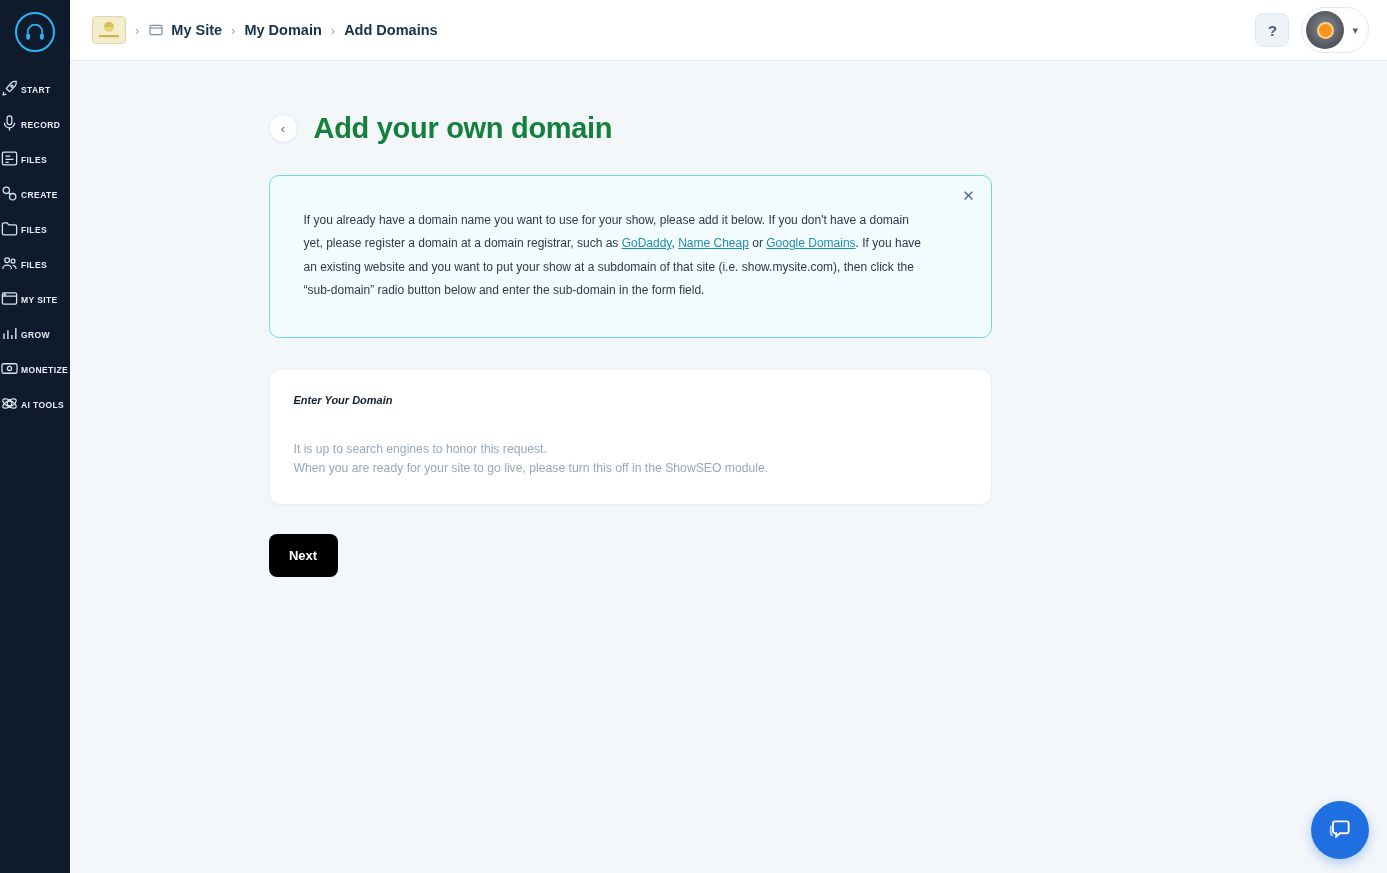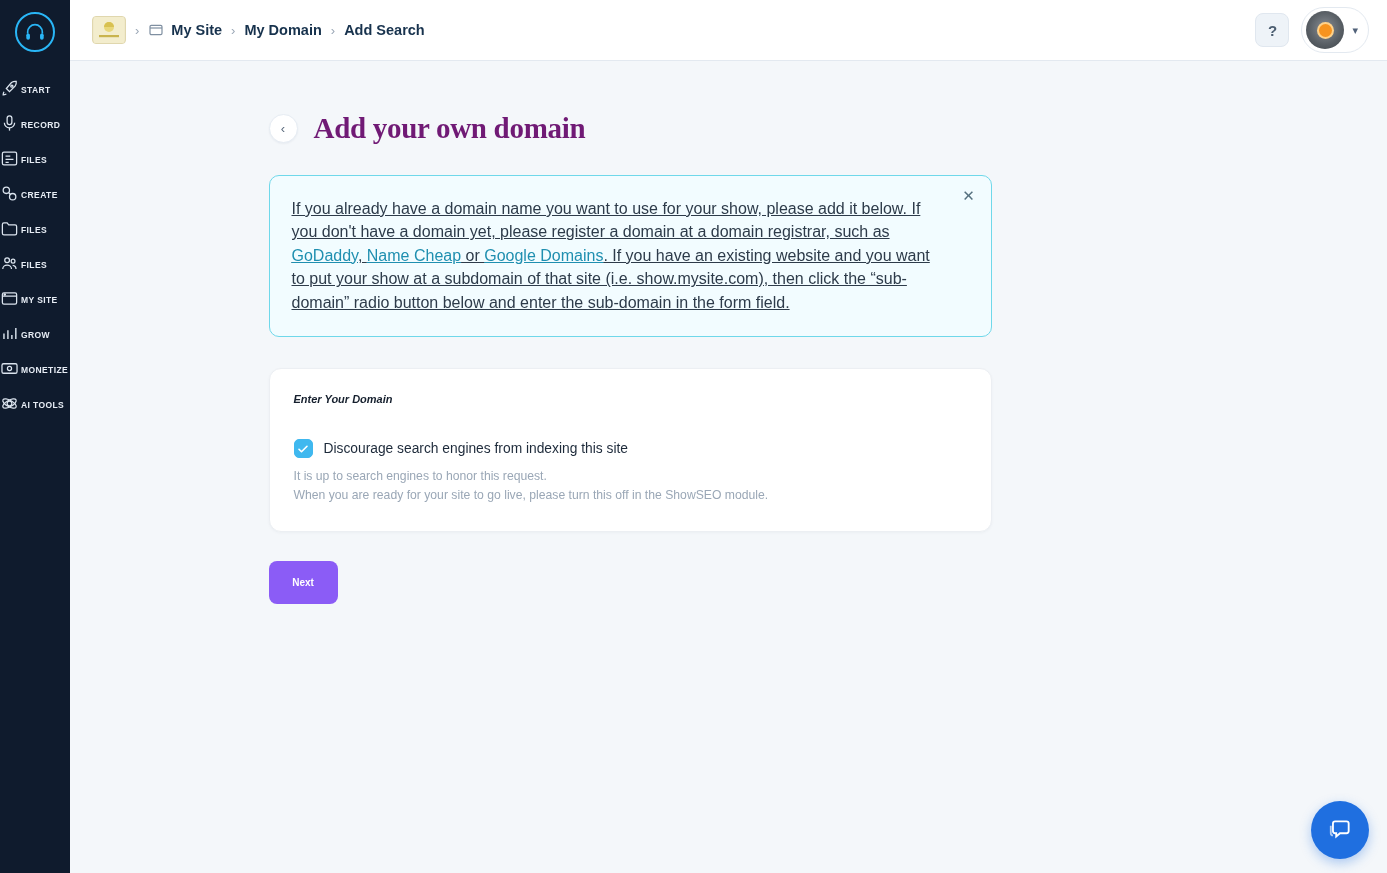--- a/index.html
+++ b/index.html
@@ -109,37 +109,36 @@
   .page-head { display: flex; align-items: center; gap: 16px; margin-bottom: 30px; }
   .back-circle {
     width: 29px; height: 29px; border-radius: 50%;
     background: #ffffff; border: 1px solid #e6ecf3;
     display: flex; align-items: center; justify-content: center;
     color: #5b6b7d; font-size: 13px; cursor: pointer;
     box-shadow: 0 1px 2px rgba(20,40,70,.05);
   }
   h1.title {
     margin: 0; font-size: 29px; line-height: 1.1;
-    color: #701a75; font-weight: 700; letter-spacing: -.3px; font-family: Liberation Serif, serif;
+    color: #15803d; font-weight: 700; letter-spacing: -.3px;
   }
 
   .notice {
     position: relative;
     width: 723px;
     background: #f2fcff;
     border: 1px solid #6fd8ea;
     border-radius: 10px;
     padding: 17px 46px 18px 18px;
     margin-bottom: 31px;
   }
   .notice p {
-    margin: 4px;
-    font-size: 16px; line-height: 23.5px;
+    margin: 16px;
+    font-size: 12px; line-height: 23.5px;
     color: #2d3b4a;
-    text-decoration: underline;
   }
   .notice a { color: #1f8fb0; text-decoration: underline; }
   .notice-close {
     position: absolute; top: 10px; right: 12px;
     width: 20px; height: 20px;
     display: flex; align-items: center; justify-content: center;
     color: #55707f; font-size: 15px; cursor: pointer; line-height: 1;
   }
 
   .card {
@@ -179,22 +178,22 @@
   .checkbox svg { display:block; }
   .check-text { font-size: 13.8px; color: #1d2a3a; }
   .hint {
     margin: 9px 0 0 0;
     font-size: 12.2px; color: #9aa7b6; line-height: 19px;
   }
 
   .next-btn {
     margin-top: 29px;
     width: 69px; height: 43px;
-    background: #8b5cf6; border: none; border-radius: 8px;
-    color: #ffffff; font-size: 10px; font-weight: 700;
+    background: #000000; border: none; border-radius: 8px;
+    color: #ffffff; font-size: 13px; font-weight: 700;
     font-family: "Liberation Sans", sans-serif;
     cursor: pointer;
     display: flex; align-items: center; justify-content: center;
   }
 
   .chat-fab {
     position: absolute; right: 18px; bottom: 14px;
     width: 58px; height: 58px; border-radius: 50%;
     background: #1f6fe0;
     display: flex; align-items: center; justify-content: center;
@@ -348,21 +347,21 @@
 
       <span class="crumb-sep">›</span>
 
       <a class="crumb" href="#">
         <span>My Domain</span>
       </a>
 
       <span class="crumb-sep">›</span>
 
       <span class="crumb current">
-        <span>Add Search</span>
+        <span>Add Domains</span>
       </span>
 
       <div class="topbar-right">
         <div class="help-btn">
           <span>?</span>
         </div>
         <div class="user-chip">
           <span class="avatar">
             <span class="sun"></span>
           </span>
@@ -385,28 +384,20 @@
           <div class="notice-close">✕</div>
           <p><span>If you already have a domain name you want to use for your show, please add it below. If you don't have a domain yet, please register a domain at a domain registrar, such as </span><a href="#">GoDaddy</a><span>, </span><a href="#">Name Cheap</a><span> or </span><a href="#">Google Domains</a><span>. If you have an existing website and you want to put your show at a subdomain of that site (i.e. show.mysite.com), then click the “sub-domain” radio button below and enter the sub-domain in the form field.</span></p>
         </div>
 
         <section class="card">
           <h2>Enter Your Domain</h2>
 
           
 
 
-          <div class="check-row">
-            <span class="checkbox">
-              <svg width="12" height="12" viewBox="0 0 24 24" fill="none" stroke="#ffffff" stroke-width="3.2" stroke-linecap="round" stroke-linejoin="round">
-                <path d="M4 12.5l5 5L20 6.5"></path>
-              </svg>
-            </span>
-            <span class="check-text">Discourage search engines from indexing this site</span>
-          </div>
 
           <p class="hint">
             <span>It is up to search engines to honor this request.</span><br>
             <span>When you are ready for your site to go live, please turn this off in the ShowSEO module.</span>
           </p>
         </section>
 
         <button class="next-btn">Next</button>
       </div>
 

